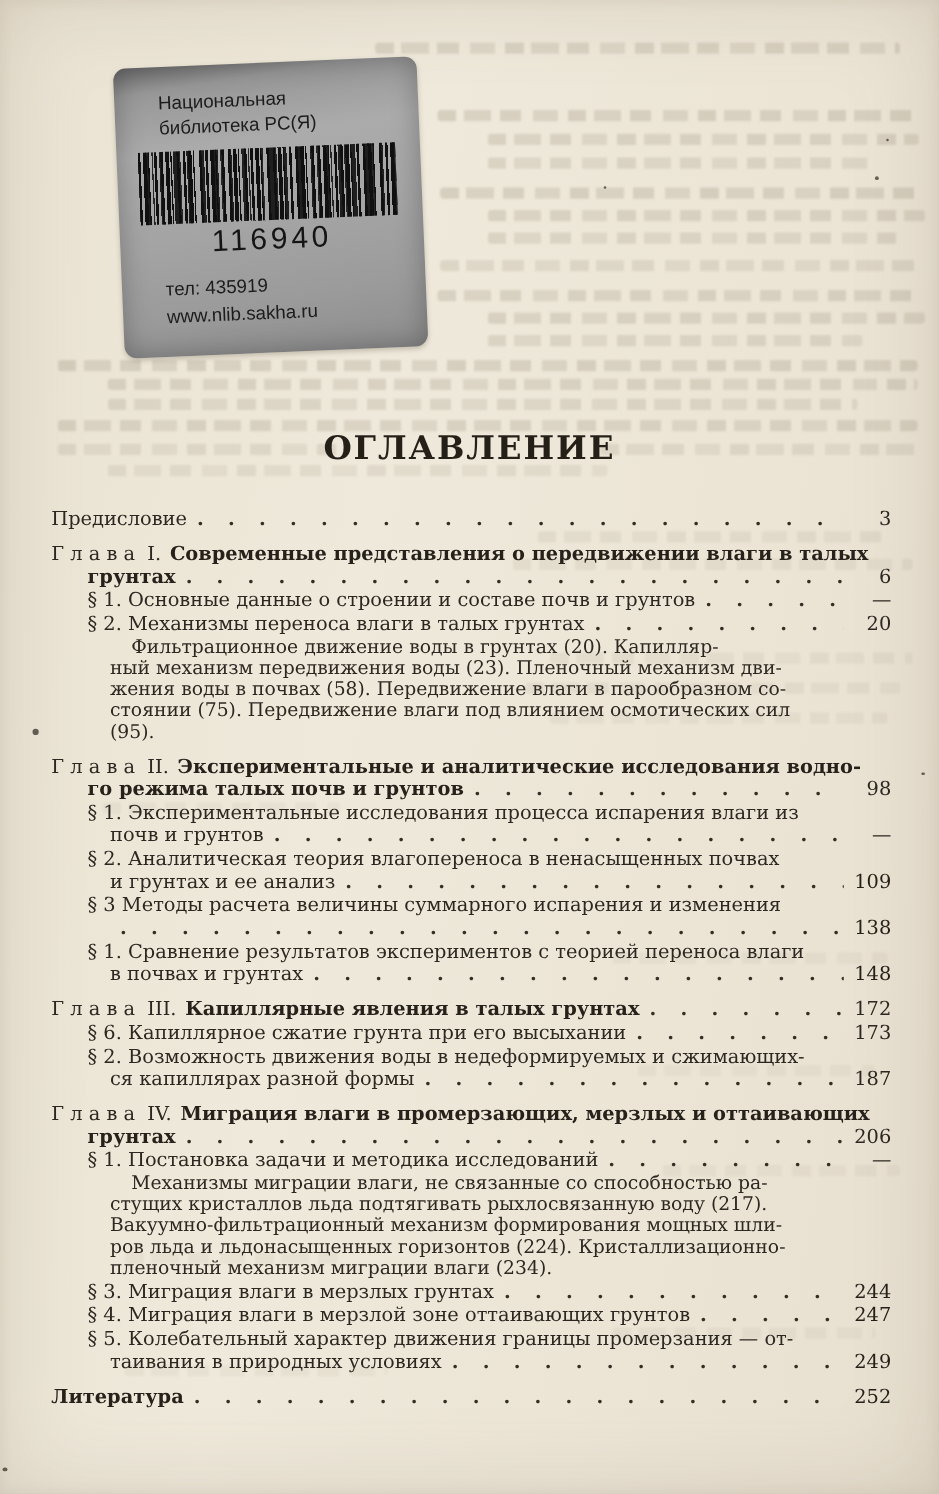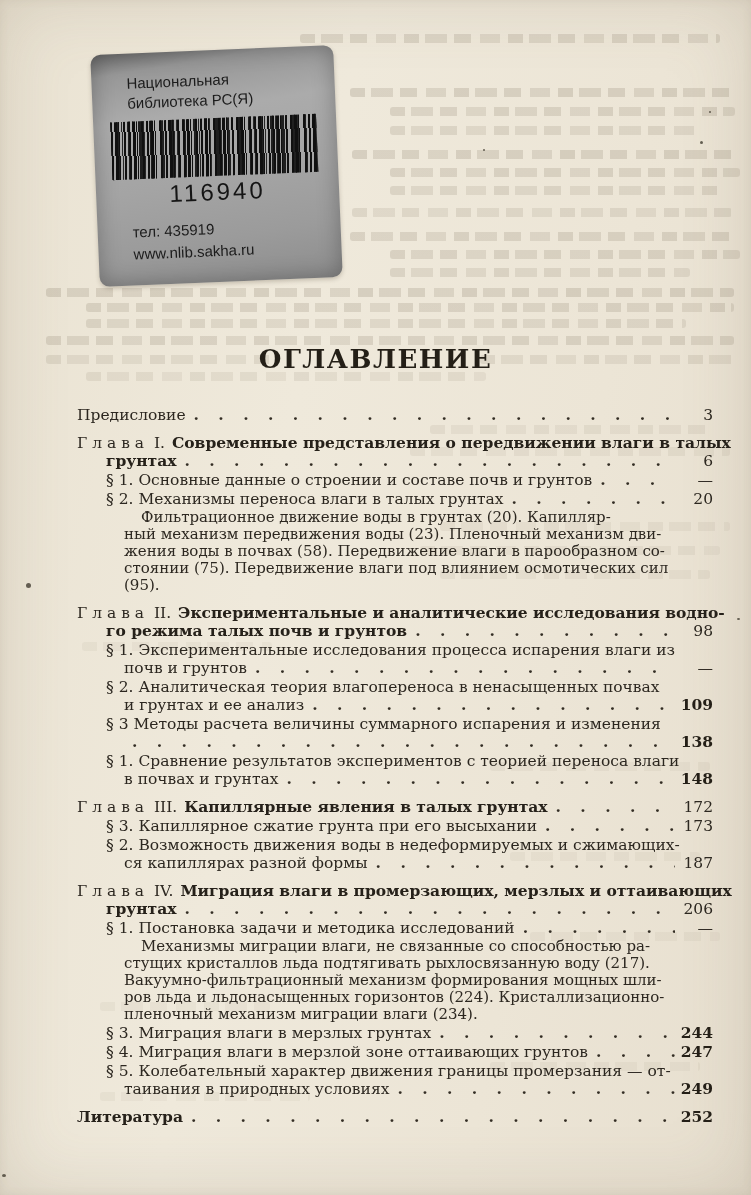--- a/index.html
+++ b/index.html
@@ -39,35 +39,35 @@
   .stk-site{position:absolute;left:35px;top:192px;font-size:15px;}
   
   .toc-heading{
     position:absolute;left:0;top:344px;width:100%;text-align:center;
     font-weight:700;font-size:26px;letter-spacing:1.5px;color:#241f17;
   }
   .toc{position:absolute;left:41px;top:406px;width:672px;font-size:15.5px;}
   .toc-block{margin-top:1px;}
   .blk-chapter,.blk-plain{margin-top:10px;}
   .toc-block:first-child{margin-top:0;}
-  .toc-line{display:flex;align-items:flex-end;line-height:18px;white-space:nowrap;margin-left:36px;}
+  .toc-line{display:flex;align-items:flex-end;line-height:18px;white-space:nowrap;}
   .toc-line.desc{line-height:17px;font-size:15px;}
   .ind0{padding-left:0;}
   .ind1{padding-left:29px;}
   .ind2{padding-left:47px;}
   .ind3{padding-left:64px;}
   .pre{white-space:pre;margin-right:7px;font-weight:400;}
   .txt.bold{font-weight:700;color:#26211a;}
   .leader{flex:1 1 auto;overflow:hidden;margin:0 6px 0 8px;}
   .leader::after{
     content:". . . . . . . . . . . . . . . . . . . . . . . . . . . . . . . . . . . . . . . . . . . . . . . . . . . . . .";
     letter-spacing:7px;font-weight:700;color:#332d24;
   }
   .pg{flex:0 0 auto;min-width:32px;text-align:right;}
-  .pg.b{font-weight:700;color:#241f17;}
+  .pg.b{font-weight:400;color:#241f17;}
 </style>
 </head>
 <body>
 
 <div class="paper">
 
   <div id="bleed">
       <div class="ghost" style="top: 34px; left: 300px; width: 420px; opacity: 0.5;"></div>
       <div class="ghost" style="top: 88px; left: 350px; width: 385px; opacity: 0.55;"></div>
       <div class="ghost" style="top: 107px; left: 390px; width: 345px; opacity: 0.5;"></div>
@@ -216,21 +216,21 @@
       <div class="toc-block blk-chapter">
         <div class="toc-line ind0">
           <span class="pre">Г л а в а  III.</span>
           <span class="txt bold">Капиллярные явления в талых грунтах</span>
           <span class="leader"></span>
           <span class="pg">172</span>
         </div>
       </div>
       <div class="toc-block blk-section">
         <div class="toc-line ind1">
-          <span class="txt">§ 3. Капиллярное сжатие грунта при его высыхании</span>
+          <span class="txt">§ 6. Капиллярное сжатие грунта при его высыхании</span>
           <span class="leader"></span>
           <span class="pg">173</span>
         </div>
       </div>
       <div class="toc-block blk-section">
         <div class="toc-line ind1">
           <span class="txt">§ 2. Возможность движения воды в недеформируемых и сжимающих-</span>
         </div>
         <div class="toc-line ind2">
           <span class="txt">ся капиллярах разной формы</span>

